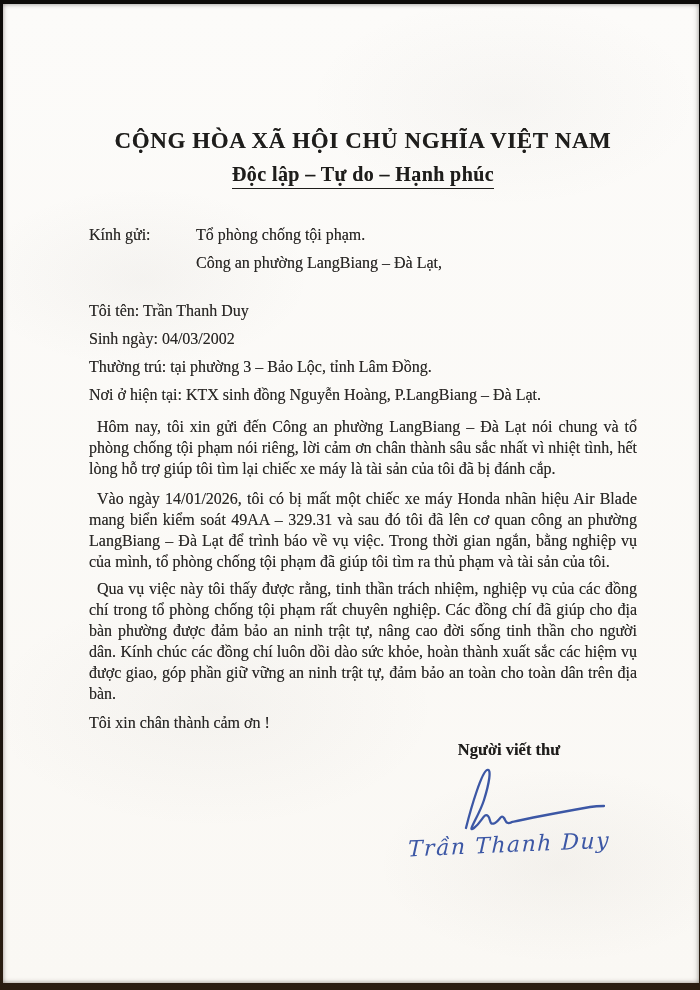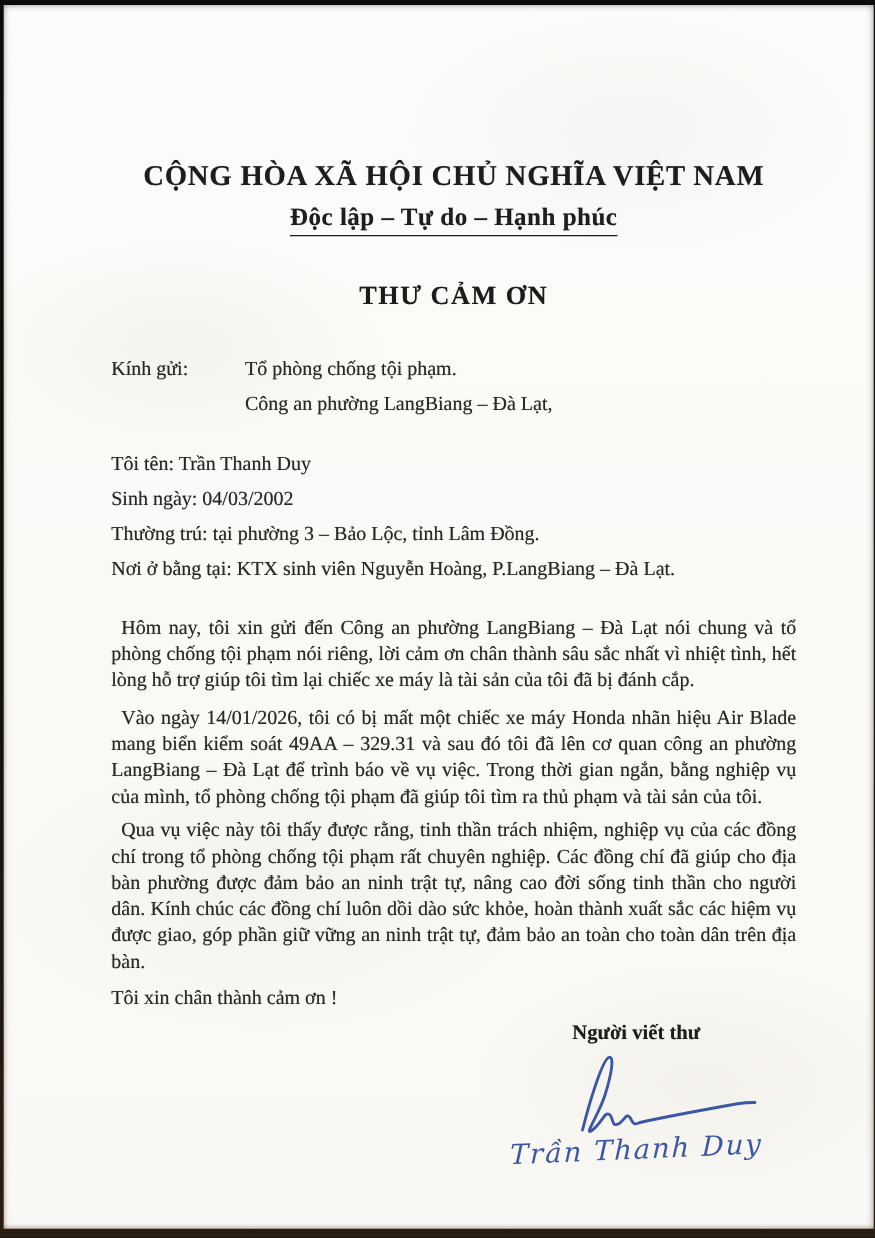--- a/index.html
+++ b/index.html
@@ -77,21 +77,21 @@
   .recipient-label { width: 87px; flex: none; }
   .recipient-lines { flex: 1; }
 
   .info-block { margin-top: 20px; line-height: 28px; }
 
   .body-paragraph {
     text-align: justify;
     text-indent: 8px;
     line-height: 21px;
   }
-  .p1 { margin-top: 22px; }
+  .p1 { margin-top: 7px; }
   .p2 { margin-top: 9px; }
   .p3 { margin-top: 6px; }
 
   .closing { margin-top: 8px; line-height: 21px; }
 
   .signature-block {
     width: 240px;
     margin-left: auto;
     margin-right: 8px;
     margin-top: 7px;
@@ -120,35 +120,34 @@
 <div class="photo">
   <div class="paper">
     <div class="content">
 
       <div class="motto-1">CỘNG HÒA XÃ HỘI CHỦ NGHĨA VIỆT NAM</div>
 
       <div class="motto-2-wrap">
         <span class="motto-2">Độc lập – Tự do – Hạnh phúc</span>
       </div>
 
-      <div class="doc-title">THƯ CẢM ƠN</div>
 
       <div class="recipient">
         <div class="recipient-label">Kính gửi:</div>
         <div class="recipient-lines">
           <div>Tổ phòng chống tội phạm.</div>
           <div>Công an phường LangBiang – Đà Lạt,</div>
         </div>
       </div>
 
       <div class="info-block">
         <div>Tôi tên: Trần Thanh Duy</div>
         <div>Sinh ngày: 04/03/2002</div>
         <div>Thường trú: tại phường 3 – Bảo Lộc, tỉnh Lâm Đồng.</div>
-        <div>Nơi ở bằng tại: KTX sinh viên Nguyễn Hoàng, P.LangBiang – Đà Lạt.</div>
+        <div>Nơi ở hiện tại: KTX sinh đồng Nguyễn Hoàng, P.LangBiang – Đà Lạt.</div>
       </div>
 
       <p class="body-paragraph p1">Hôm nay, tôi xin gửi đến Công an phường LangBiang – Đà Lạt nói chung và tổ phòng chống tội phạm nói riêng, lời cảm ơn chân thành sâu sắc nhất vì nhiệt tình, hết lòng hỗ trợ giúp tôi tìm lại chiếc xe máy là tài sản của tôi đã bị đánh cắp.</p>
 
       <p class="body-paragraph p2">Vào ngày 14/01/2026, tôi có bị mất một chiếc xe máy Honda nhãn hiệu Air Blade mang biển kiểm soát 49AA – 329.31 và sau đó tôi đã lên cơ quan công an phường LangBiang – Đà Lạt để trình báo về vụ việc. Trong thời gian ngắn, bằng nghiệp vụ của mình, tổ phòng chống tội phạm đã giúp tôi tìm ra thủ phạm và tài sản của tôi.</p>
 
       <p class="body-paragraph p3">Qua vụ việc này tôi thấy được rằng, tinh thần trách nhiệm, nghiệp vụ của các đồng chí trong tổ phòng chống tội phạm rất chuyên nghiệp. Các đồng chí đã giúp cho địa bàn phường được đảm bảo an ninh trật tự, nâng cao đời sống tinh thần cho người dân. Kính chúc các đồng chí luôn dồi dào sức khỏe, hoàn thành xuất sắc các hiệm vụ được giao, góp phần giữ vững an ninh trật tự, đảm bảo an toàn cho toàn dân trên địa bàn.</p>
 
       <div class="closing">Tôi xin chân thành cảm ơn !</div>
 

